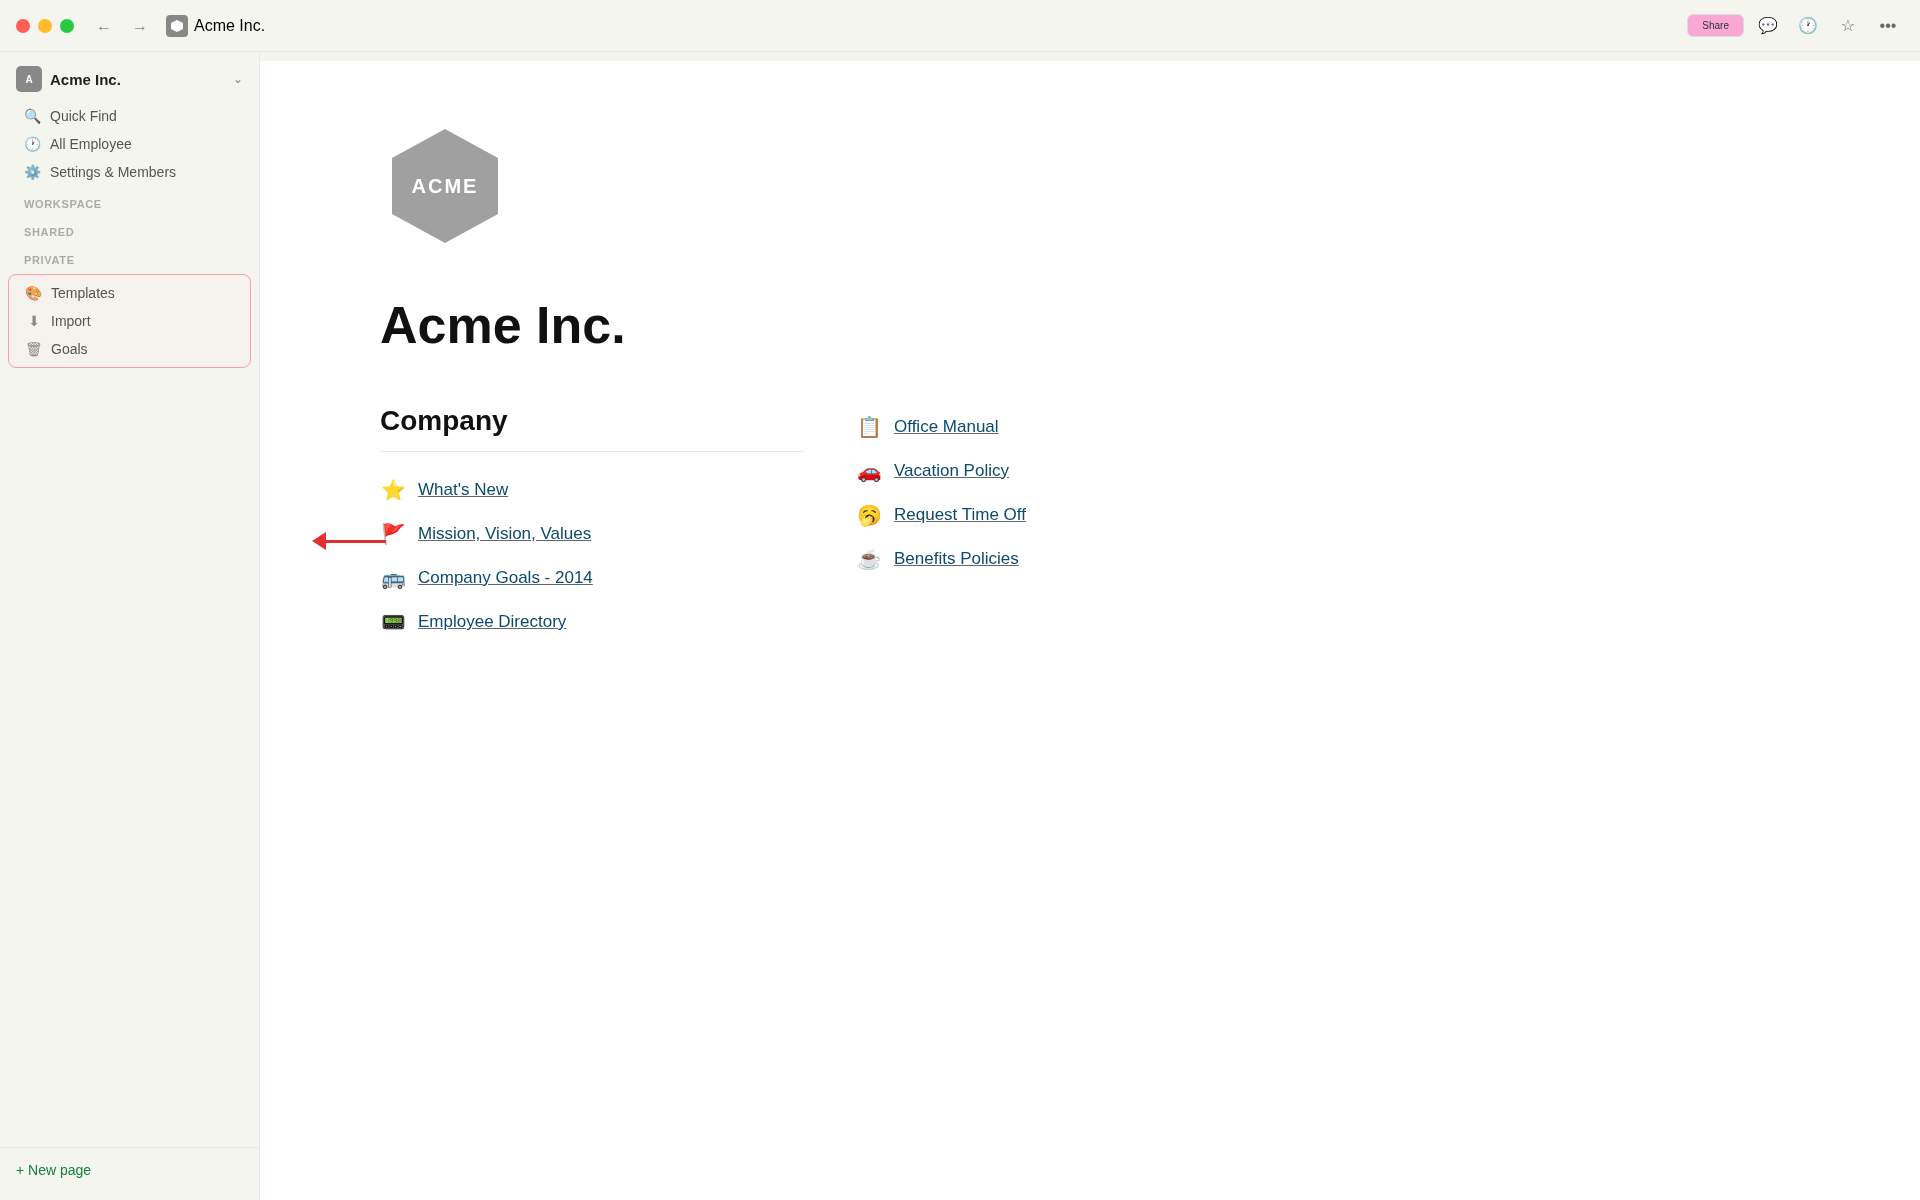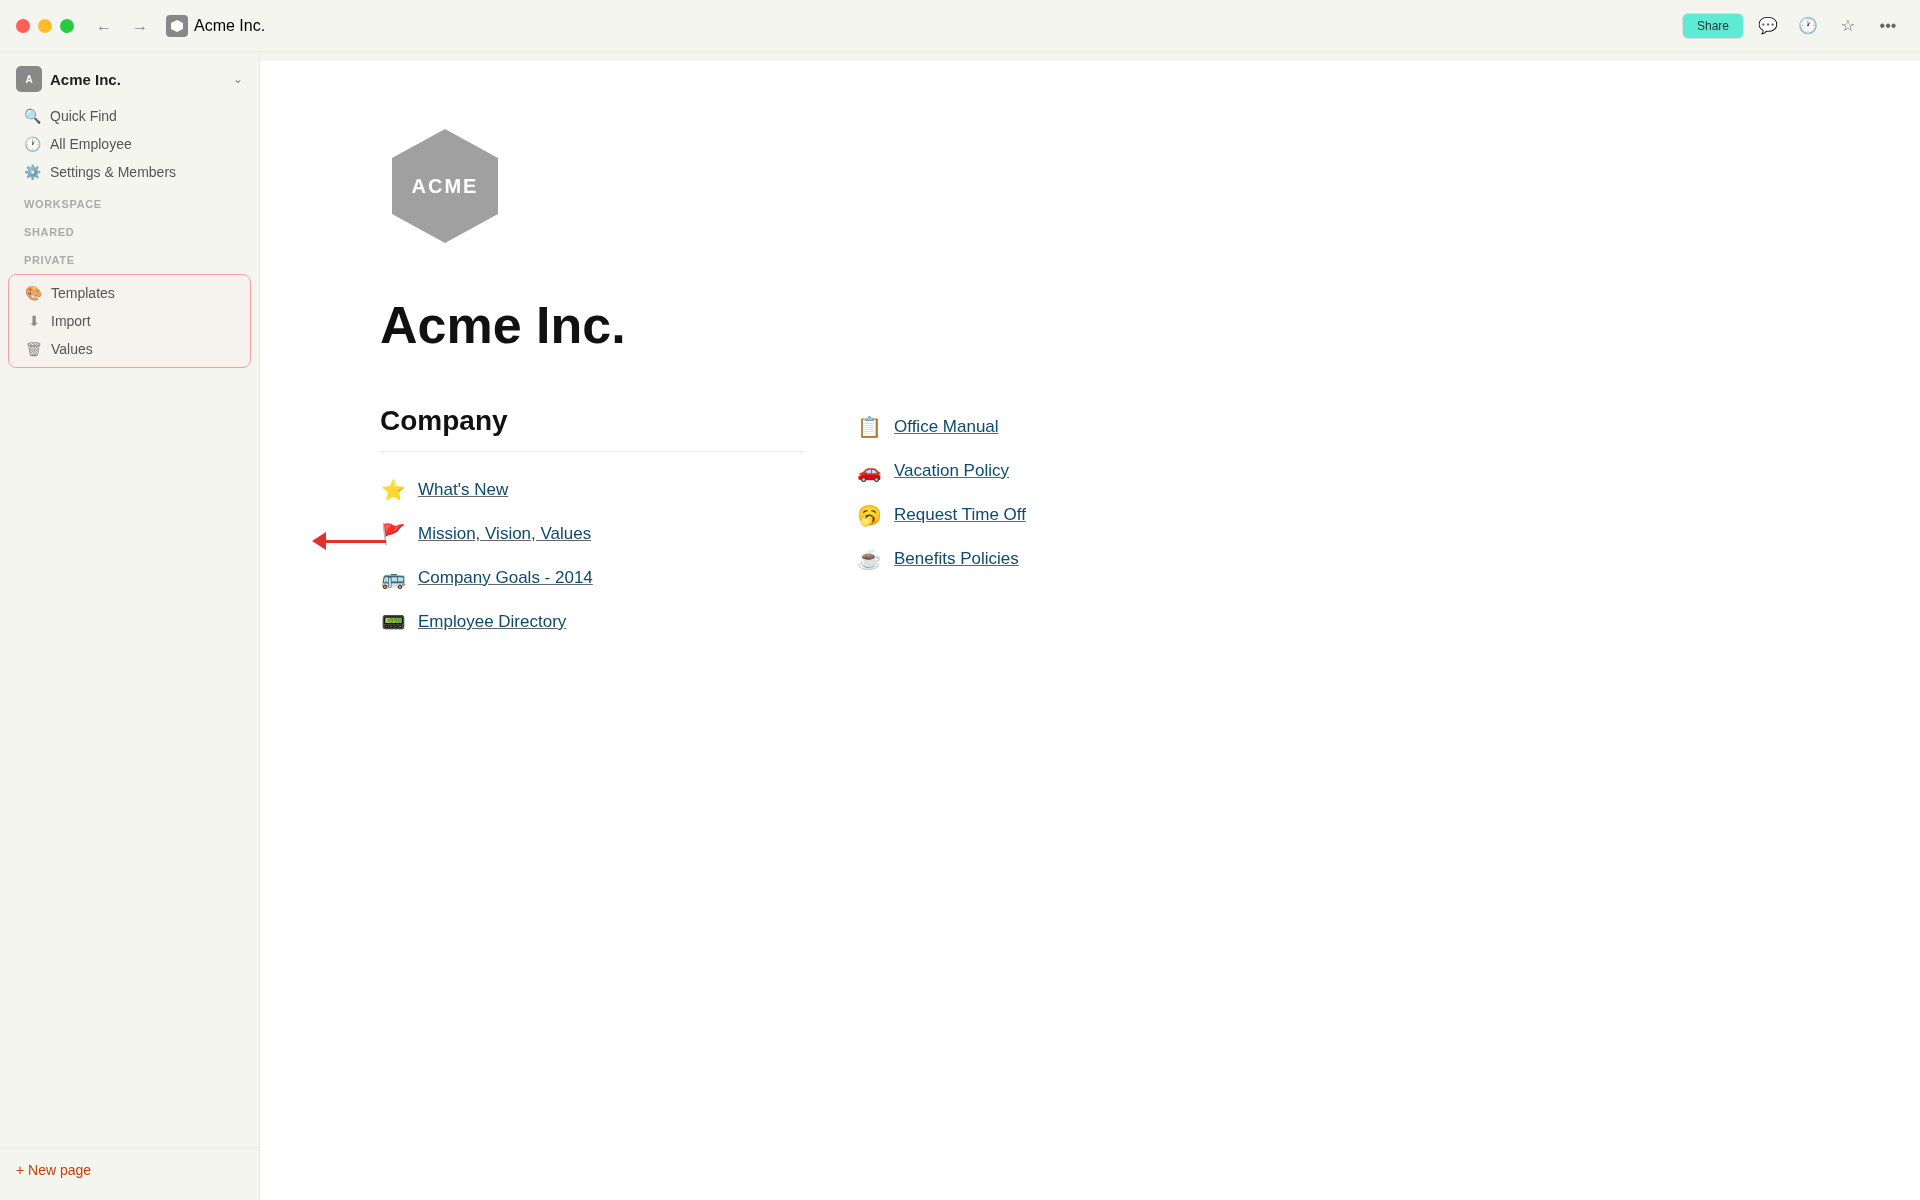--- a/index.html
+++ b/index.html
@@ -72,22 +72,22 @@
 
     .header-actions {
       display: flex;
       align-items: center;
       gap: 8px;
     }
     .share-btn {
       padding: 5px 14px;
       border-radius: 6px;
       border: 1px solid #ddd;
-      background: #5eead4;
-      font-size: 12px;
+      background: #f9a8d4;
+      font-size: 10px;
       cursor: pointer;
       color: #333;
     }
     .header-icon-btn {
       width: 32px;
       height: 32px;
       background: none;
       border: none;
       cursor: pointer;
       display: flex;
@@ -195,21 +195,21 @@
       padding: 8px;
       border-top: 1px solid #e8e8e4;
     }
     .new-page-btn {
       display: flex;
       align-items: center;
       gap: 6px;
       padding: 6px 8px;
       border-radius: 6px;
       cursor: pointer;
-      color: #c2410c;
+      color: #15803d;
       font-size: 14px;
     }
 
     
     .arrow-annotation {
       position: absolute;
       left: 312px;
       top: 480px;
       z-index: 100;
       display: flex;
@@ -352,21 +352,21 @@
       <div class="sidebar-item">
         <span class="icon">🎨</span>
         <span>Templates</span>
       </div>
       <div class="sidebar-item">
         <span class="icon">⬇</span>
         <span>Import</span>
       </div>
       <div class="sidebar-item">
         <span class="icon">🗑</span>
-        <span>Values</span>
+        <span>Goals</span>
       </div>
     </div>
 
     <div class="sidebar-bottom">
       <div class="new-page-btn">
         <span>+ New page</span>
       </div>
     </div>
   </div>
 

